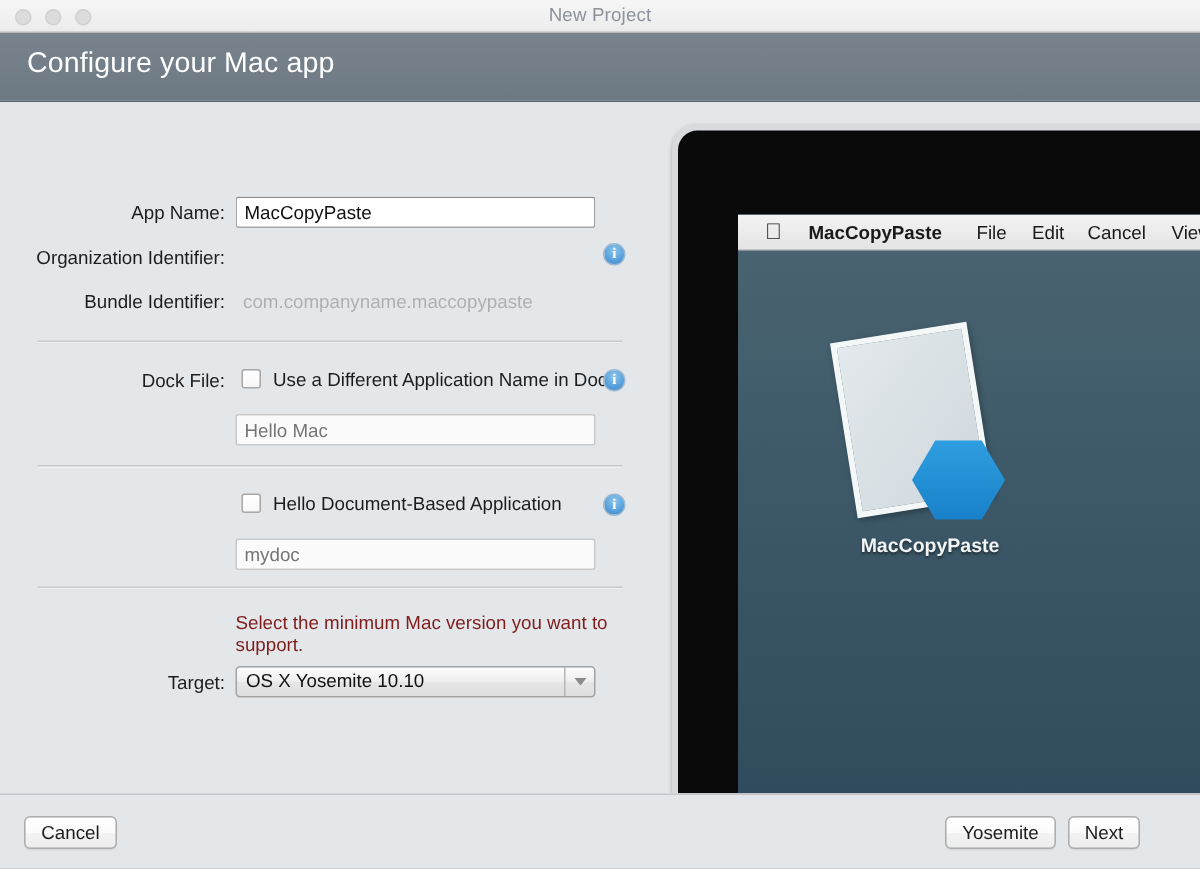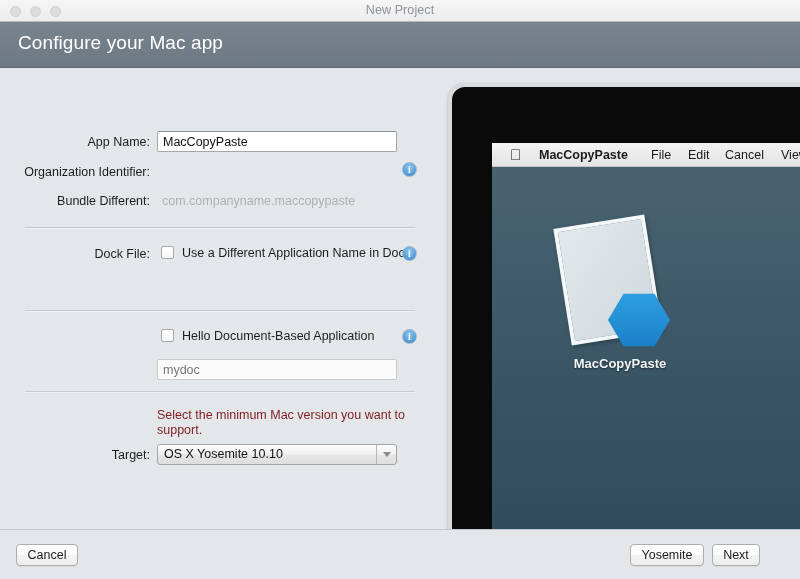--- a/index.html
+++ b/index.html
@@ -295,29 +295,30 @@
   <div id="content">
 
     <div id="form-pane">
 
       <div class="flabel" style="top:67px;">App Name:</div>
       <input class="tinput" style="top: 63px;" value="MacCopyPaste">
 
       <div class="flabel" style="top:97px;">Organization Identifier:</div>
       <div class="infoicon" style="left:402px; top:94px;">i</div>
 
-      <div class="flabel" style="top:126px;">Bundle Different:</div>
+      <div class="flabel" style="top:126px;">Bundle Identifier:</div>
       <div class="statictext" style="top:126px;">com.companyname.maccopypaste</div>
 
       <div class="hsep" style="top:159px;"></div>
 
       <div class="flabel" style="top:179px;">Dock File:</div>
       <div class="cbox" style="left:161px; top:178px;"></div>
       <div class="cblabel" style="left:182px; top:178px;">Use a Different Application Name in Dock</div>
       <div class="infoicon" style="left:402px; top:178px;">i</div>
+      <input class="tinput placeholder-only" style="top: 208px;" placeholder="Hello Mac">
 
       <div class="hsep" style="top:242px;"></div>
 
       <div class="cbox" style="left:161px; top:261px;"></div>
       <div class="cblabel" style="left:182px; top:261px;">Hello Document-Based Application</div>
       <div class="infoicon" style="left:402px; top:261px;">i</div>
       <input class="tinput placeholder-only" style="top: 291px;" placeholder="mydoc">
 
       <div class="hsep" style="top:323px;"></div>
 

